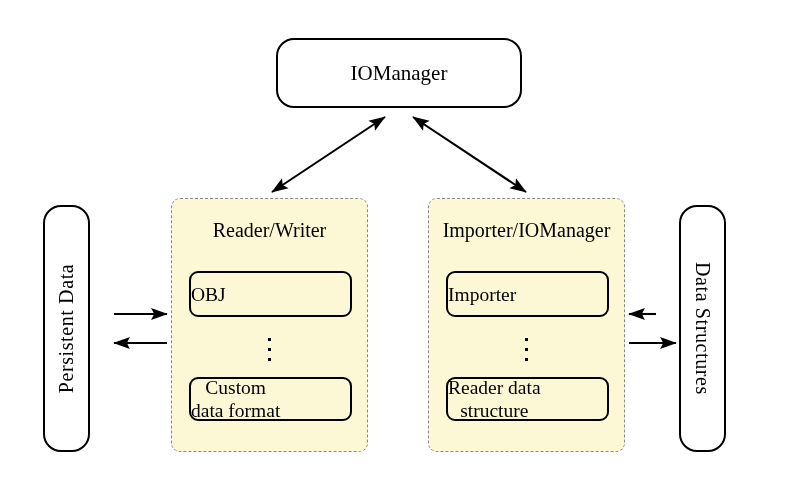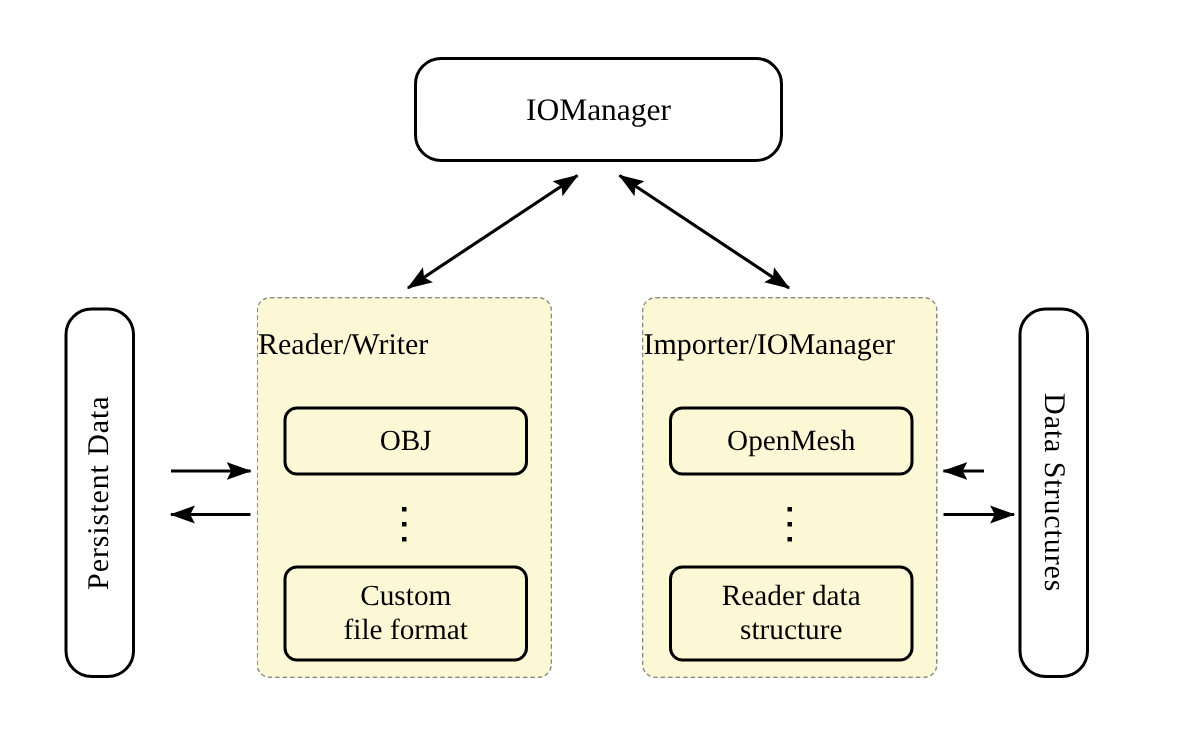--- a/index.html
+++ b/index.html
@@ -69,46 +69,46 @@
     border-radius: 9px;
   }
   #panel-reader-writer   { left: 171px; width: 197px; }
   #panel-importer-exporter { left: 428px; width: 197px; }
 
   .panel-title {
     position: absolute;
     top: 20px;
     left: 0;
     width: 100%;
+    text-align: center;
     font-size: 20px;
     color: #000000;
     white-space: nowrap;
   }
 
   
   .inner-box {
     position: absolute;
     box-sizing: border-box;
     left: 17px;
     width: 163px;
     background: #FCF8D6;
     border: 2.6px solid #000000;
     border-radius: 9px;
     display: flex;
     align-items: center;
-    justify-content: center;
     text-align: center;
   }
   .inner-box .label {
     font-size: 19.5px;
     color: #000000;
     line-height: 1.18;
   }
   .inner-top    { top: 72px;  height: 46px; }
-  .inner-bottom { top: 178px; height: 64px; }
+  .inner-bottom { top: 178px; height: 44px; }
 
   
   .vdots {
     position: absolute;
     left: 0;
     width: 100%;
     top: 130px;
     height: 40px;
     display: flex;
     flex-direction: column;
@@ -172,30 +172,30 @@
 
     <div class="vdots">
       <i></i>
       <i></i>
       <i></i>
     </div>
 
     <div class="inner-box inner-bottom">
       <span class="label">
         <span>Custom</span><br>
-        <span>file format</span>
+        <span>data format</span>
       </span>
     </div>
   </div>
 
   <div class="panel" id="panel-importer-exporter">
     <div class="panel-title">Importer/IOManager</div>
 
     <div class="inner-box inner-top">
-      <span class="label">OpenMesh</span>
+      <span class="label">Importer</span>
     </div>
 
     <div class="vdots">
       <i></i>
       <i></i>
       <i></i>
     </div>
 
     <div class="inner-box inner-bottom">
       <span class="label">

